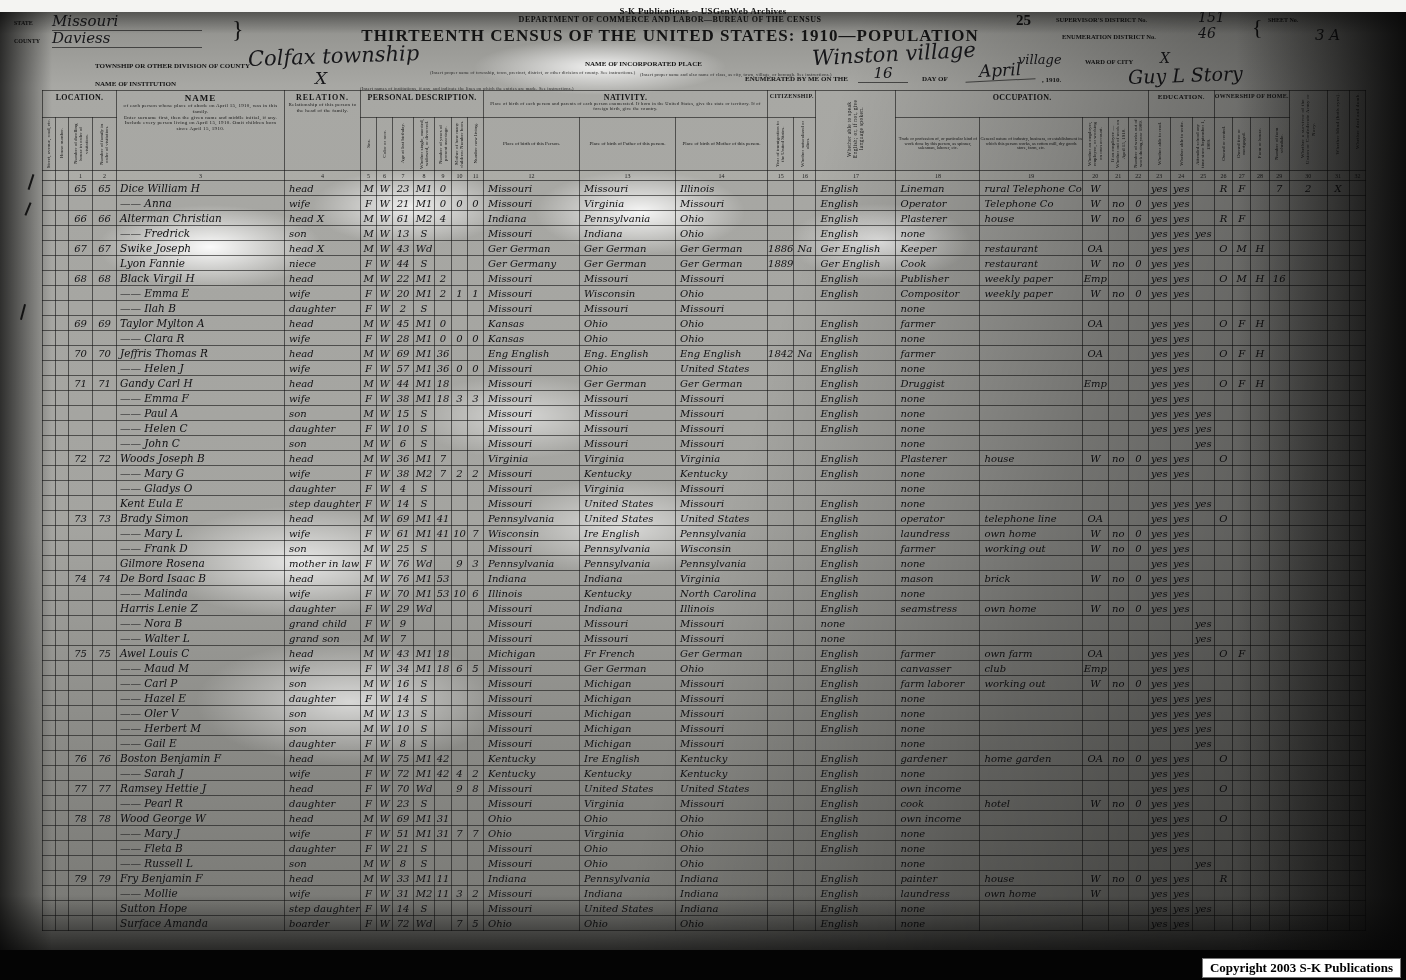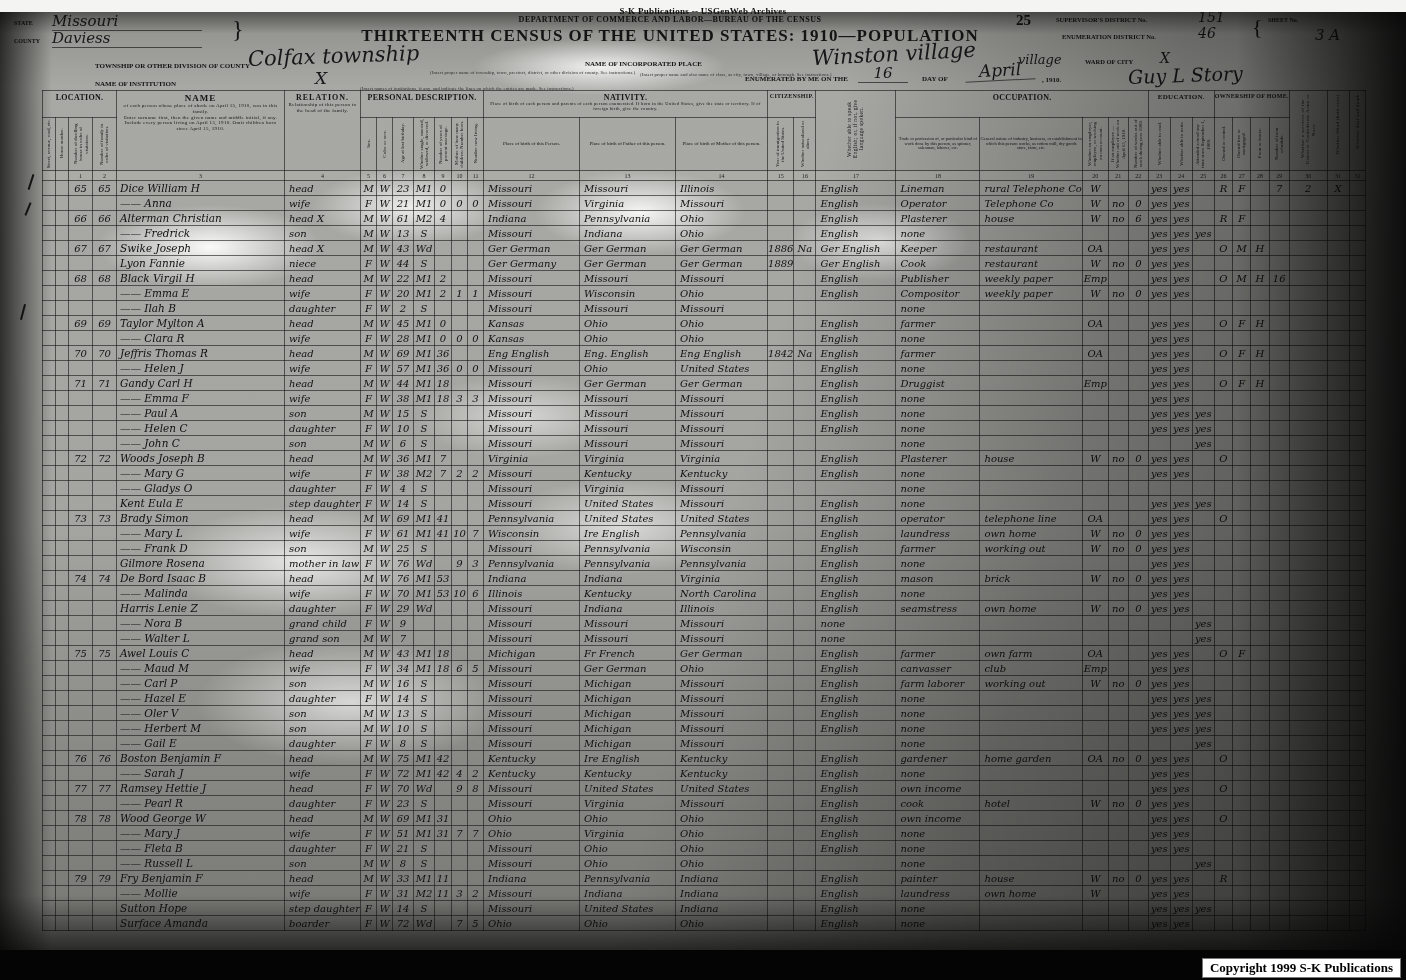--- a/index.html
+++ b/index.html
@@ -2046,14 +2046,14 @@
             <td class="c-df"></td>
           </tr>
         </tbody>
     </table>
   </div>
 
   <div class="vignette"></div>
 </div>
 
 <div class="botbar">
-  <div class="copyright">Copyright 1999 S-K Publications</div>
+  <div class="copyright">Copyright 2003 S-K Publications</div>
 </div>
 
 </body></html>

